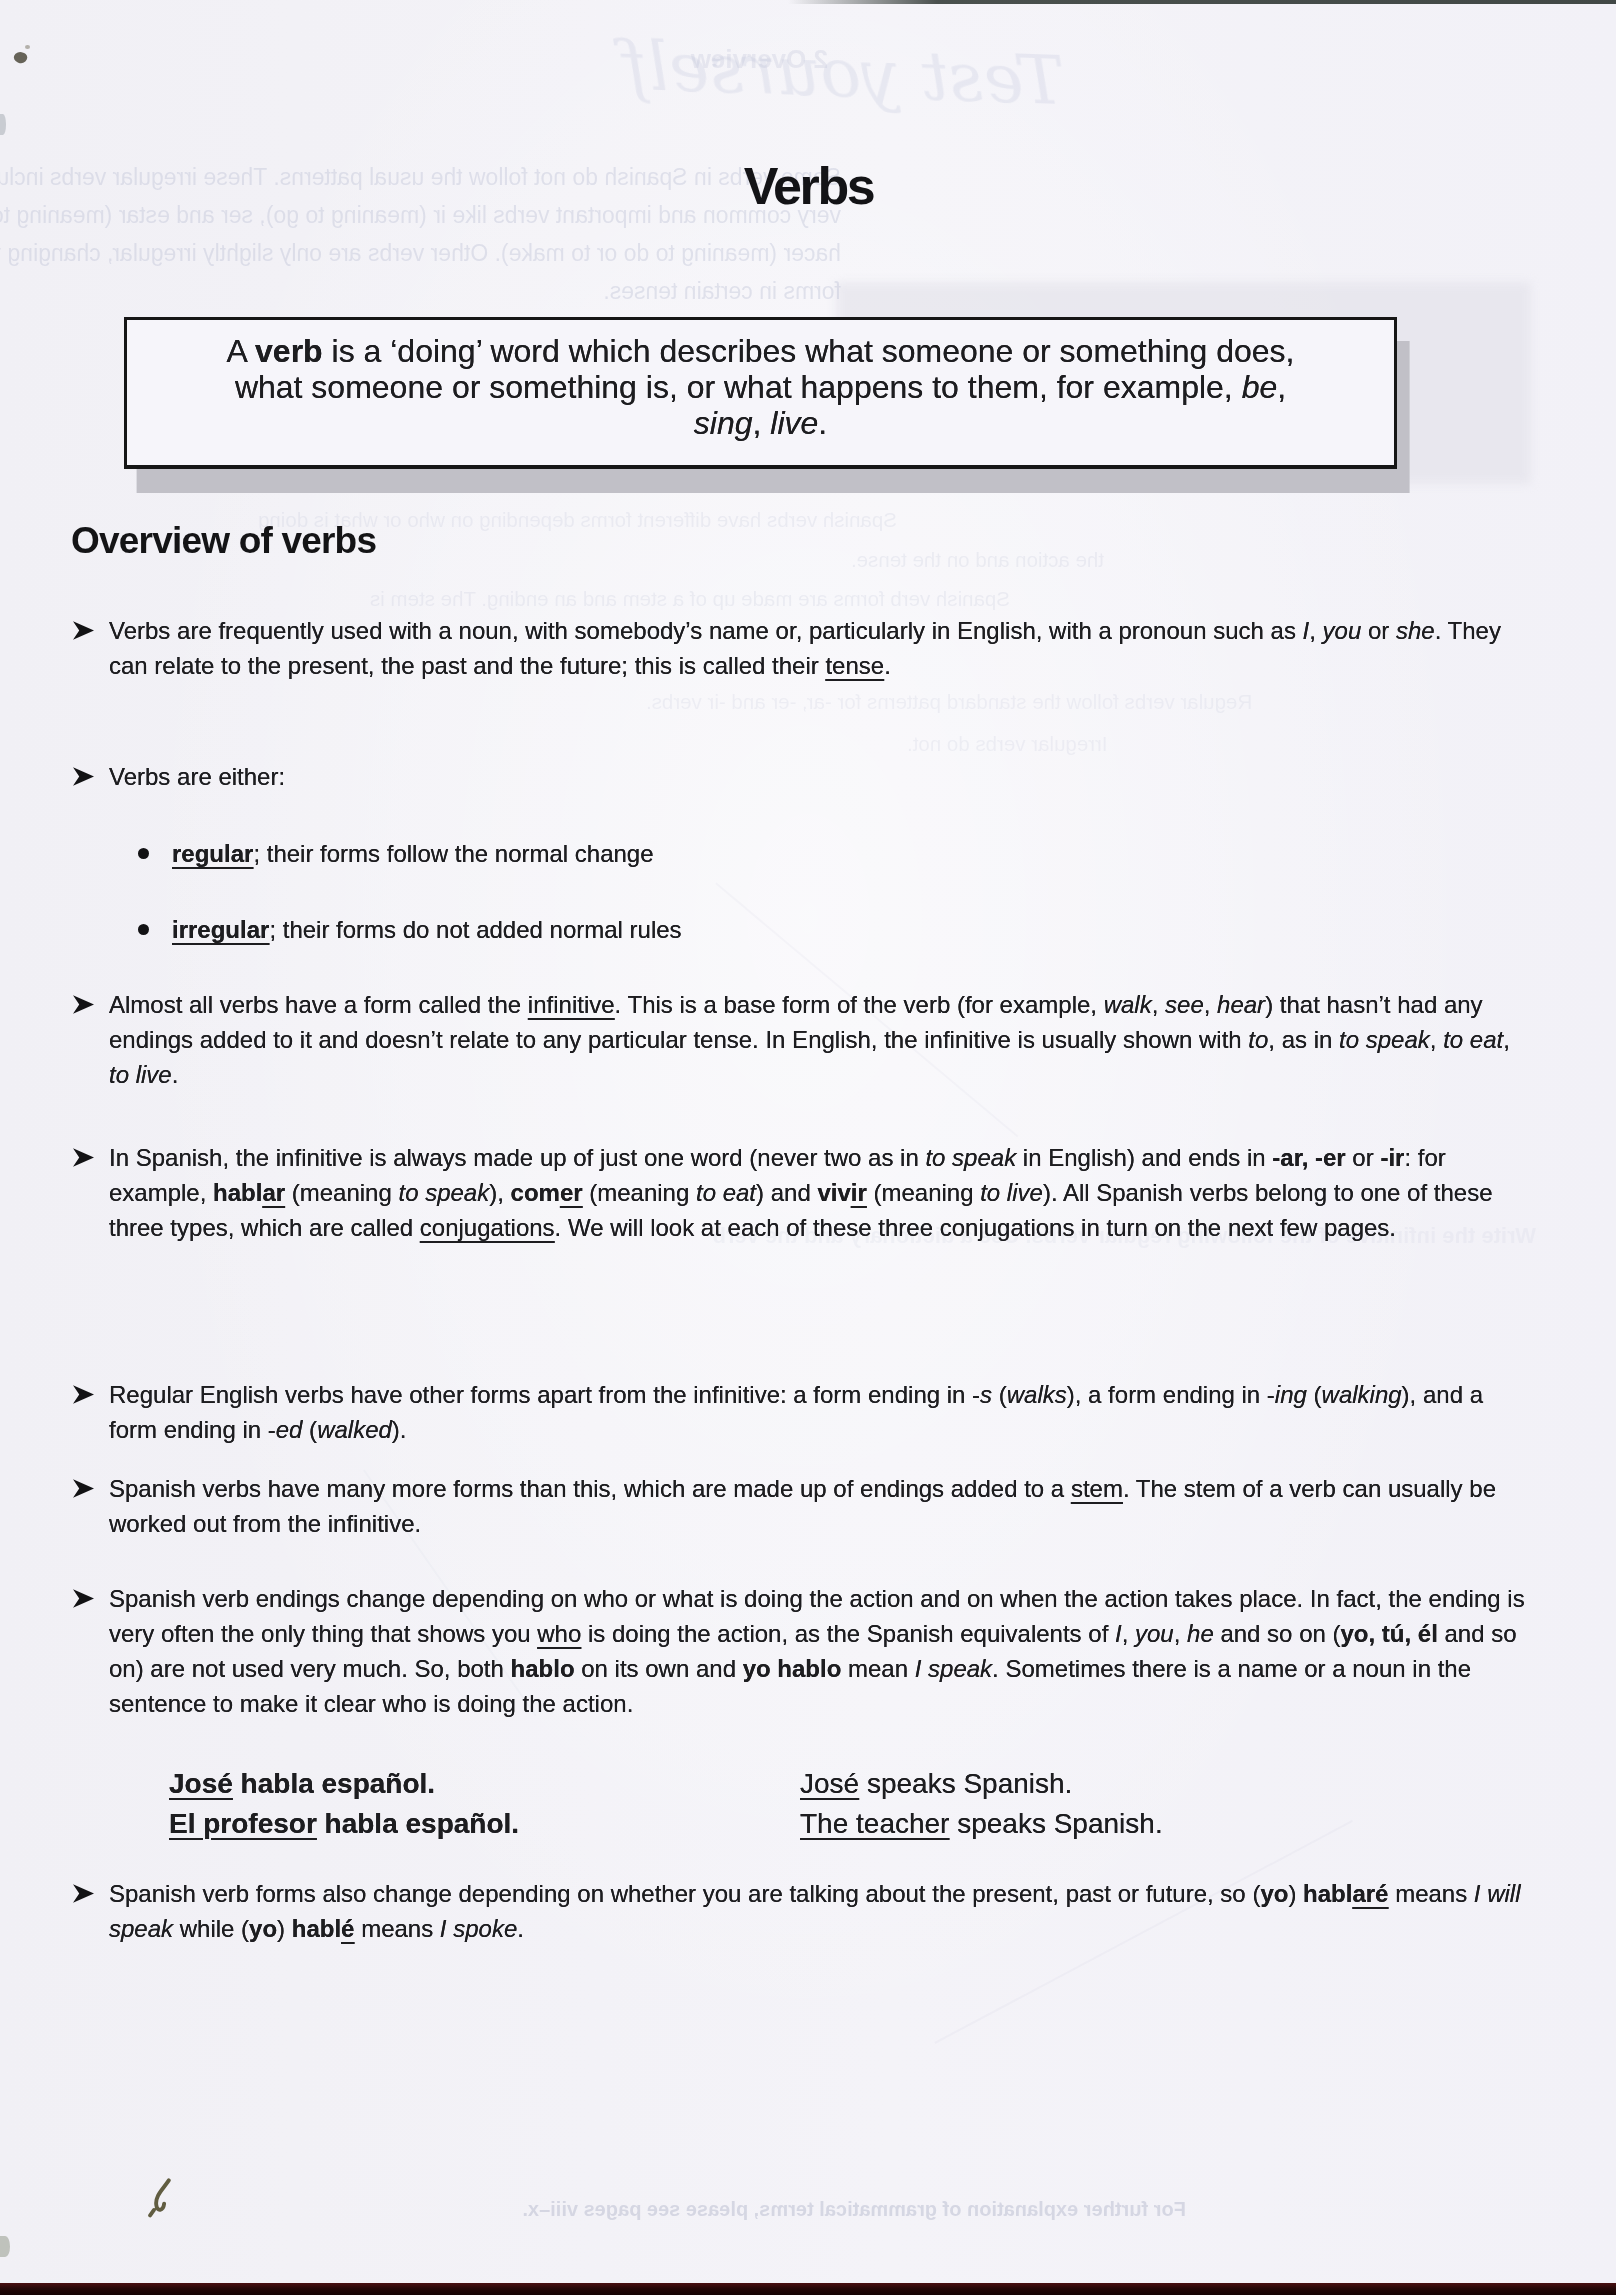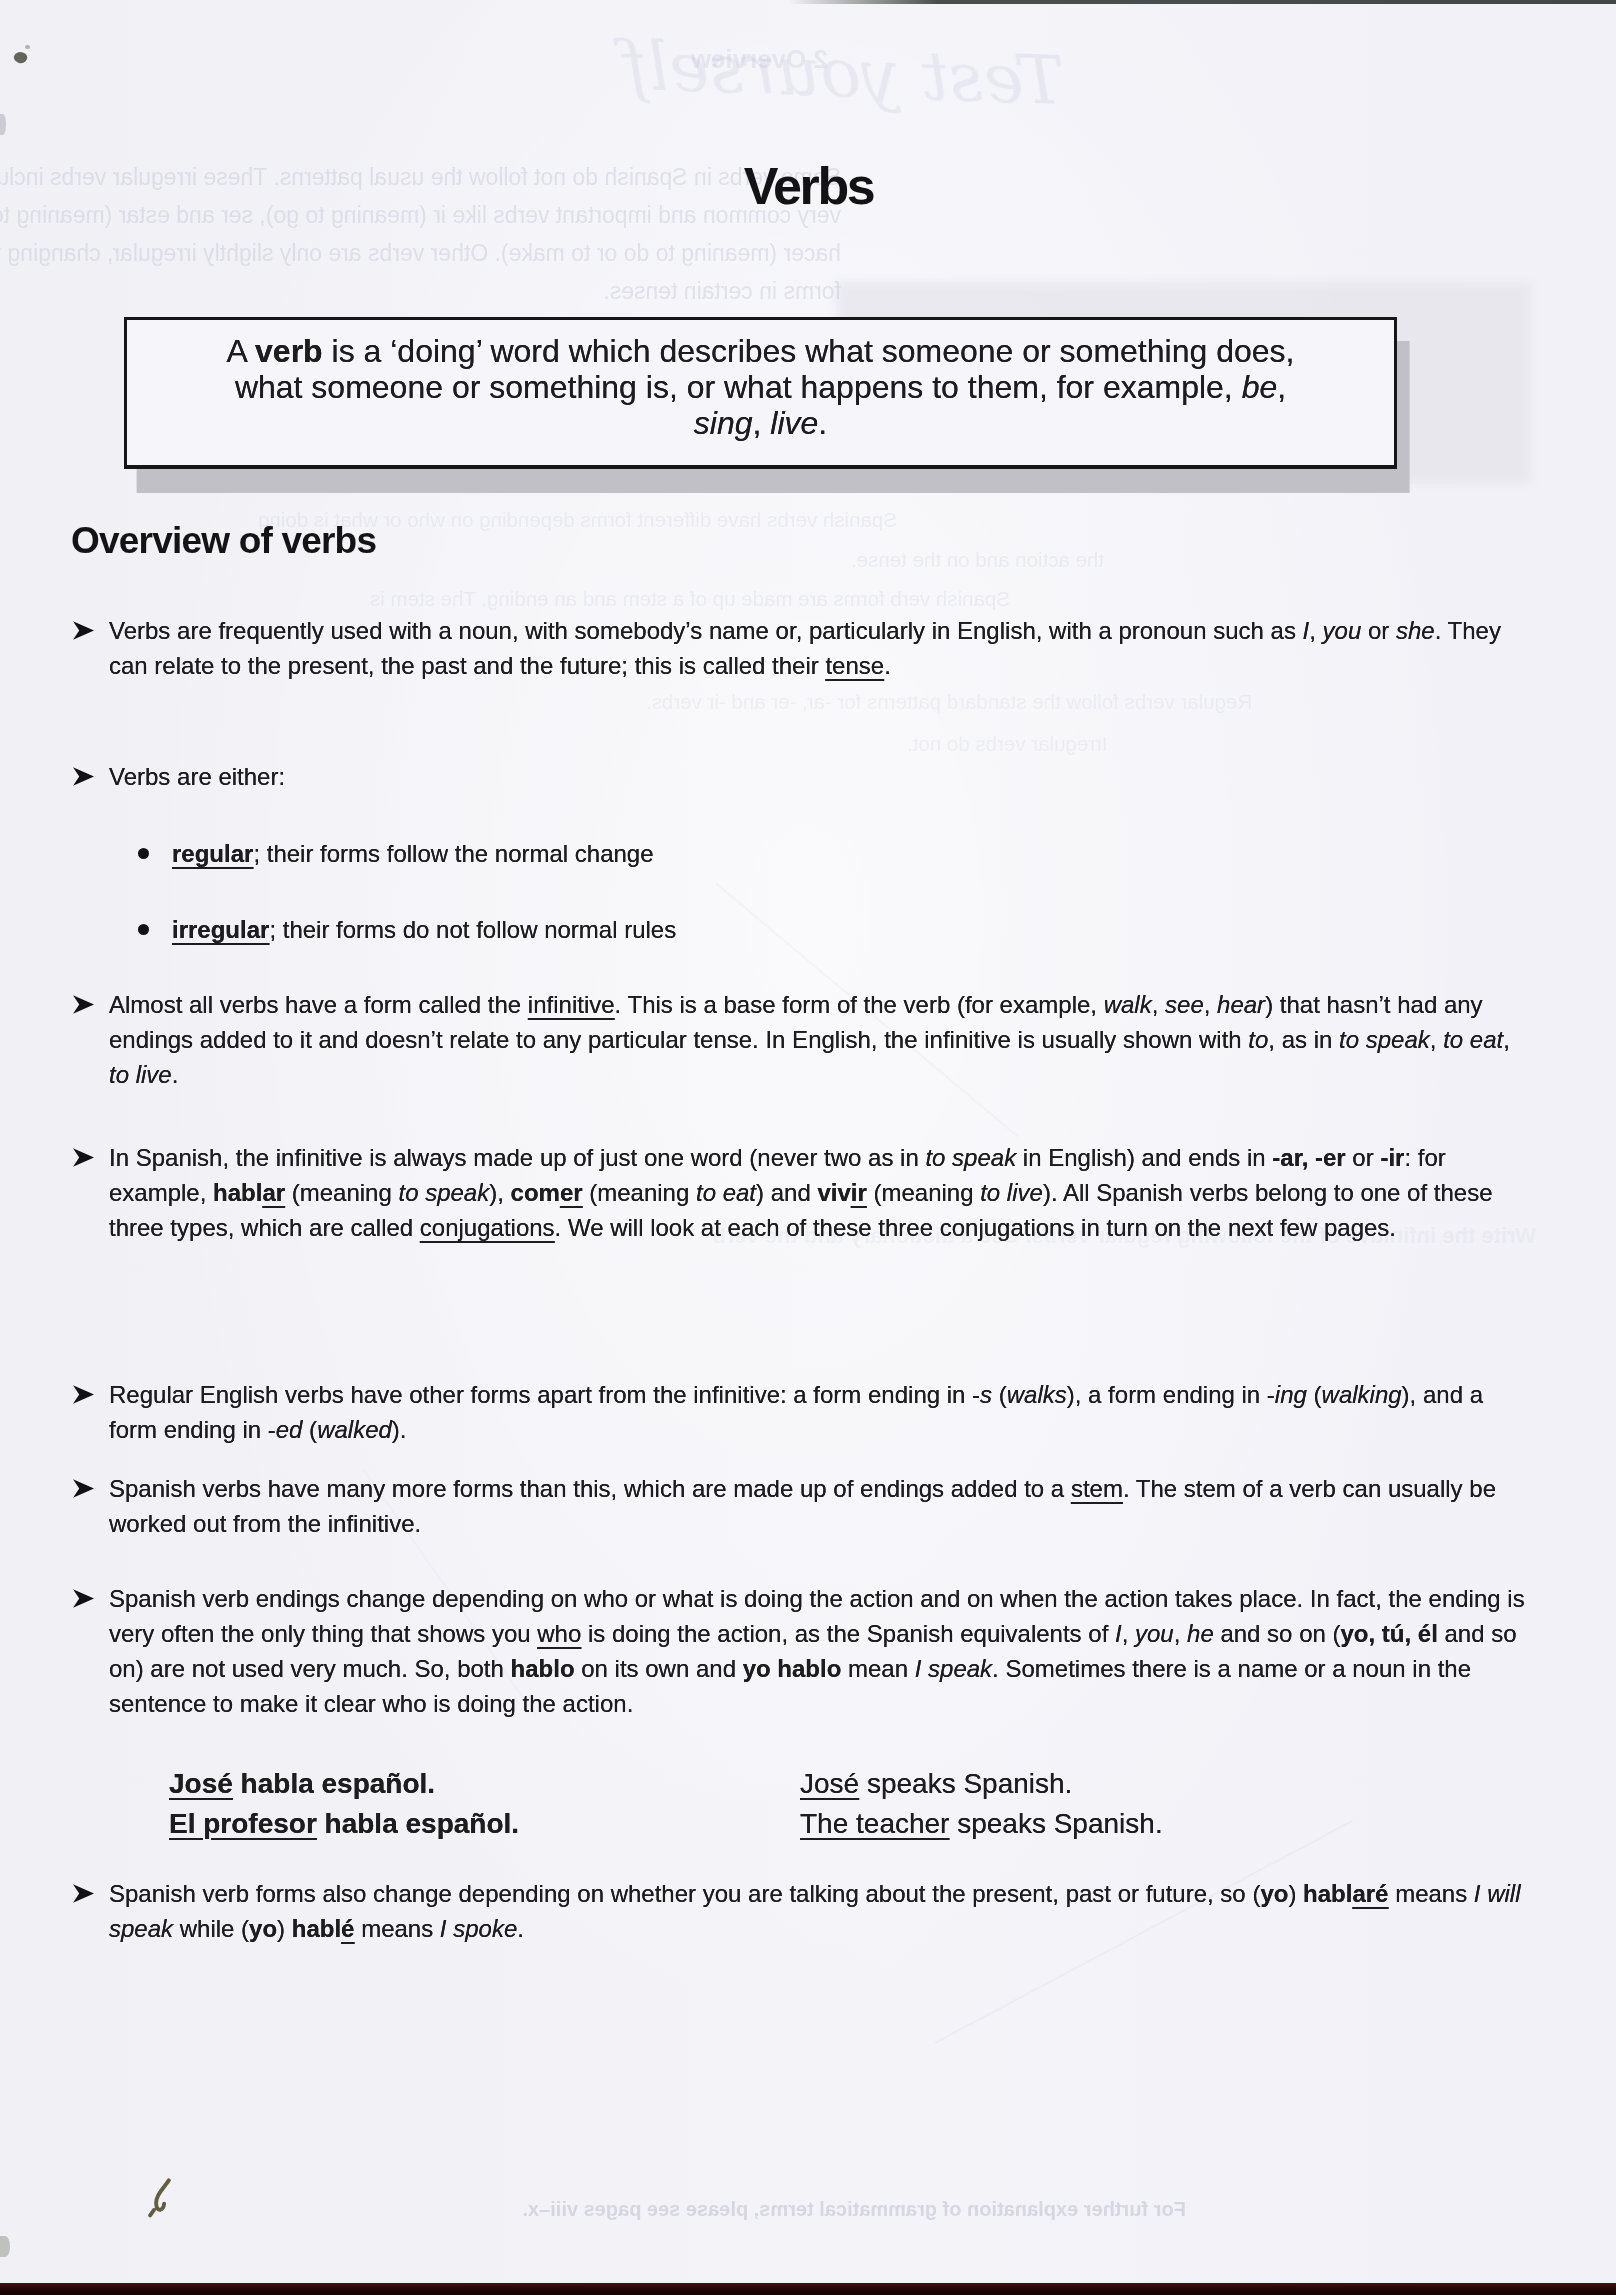--- a/index.html
+++ b/index.html
@@ -146,21 +146,21 @@
       <p class="bt"><span>Verbs are either:</span></p>
     </div>
 
     <div class="sub-bullet" style="top:836px;">
       <span class="dot"></span>
       <p class="bt"><span class="b u">regular</span><span>; their forms follow the normal change</span></p>
     </div>
 
     <div class="sub-bullet" style="top:912px;">
       <span class="dot"></span>
-      <p class="bt"><span class="b u">irregular</span><span>; their forms do not follow normal rules</span></p>
+      <p class="bt"><span class="b u">irregular</span><span>; their forms do not added normal rules</span></p>
     </div>
 
     <div class="bullet" style="top:987px;">
       <span class="arrow-wrap"><svg class="arrow-svg" width="21" height="19" viewBox="0 0 27 24">
             <path d="M0,0 L27,12 L0,24 L8,12 Z"></path>
           </svg></span>
       <p class="bt"><span>Almost all verbs have a form called the </span><span class="u">infinitive</span><span>. This is a base form of the verb (for example, </span><span class="i">walk</span><span>, </span><span class="i">see</span><span>, </span><span class="i">hear</span><span>) that hasn’t had any endings added to it and doesn’t relate to any particular tense. In English, the infinitive is usually shown with </span><span class="i">to</span><span>, as in </span><span class="i">to speak</span><span>, </span><span class="i">to eat</span><span>, </span><span class="i">to live</span><span>.</span></p>
     </div>
 
     <div class="bullet" style="top:1140px;">

